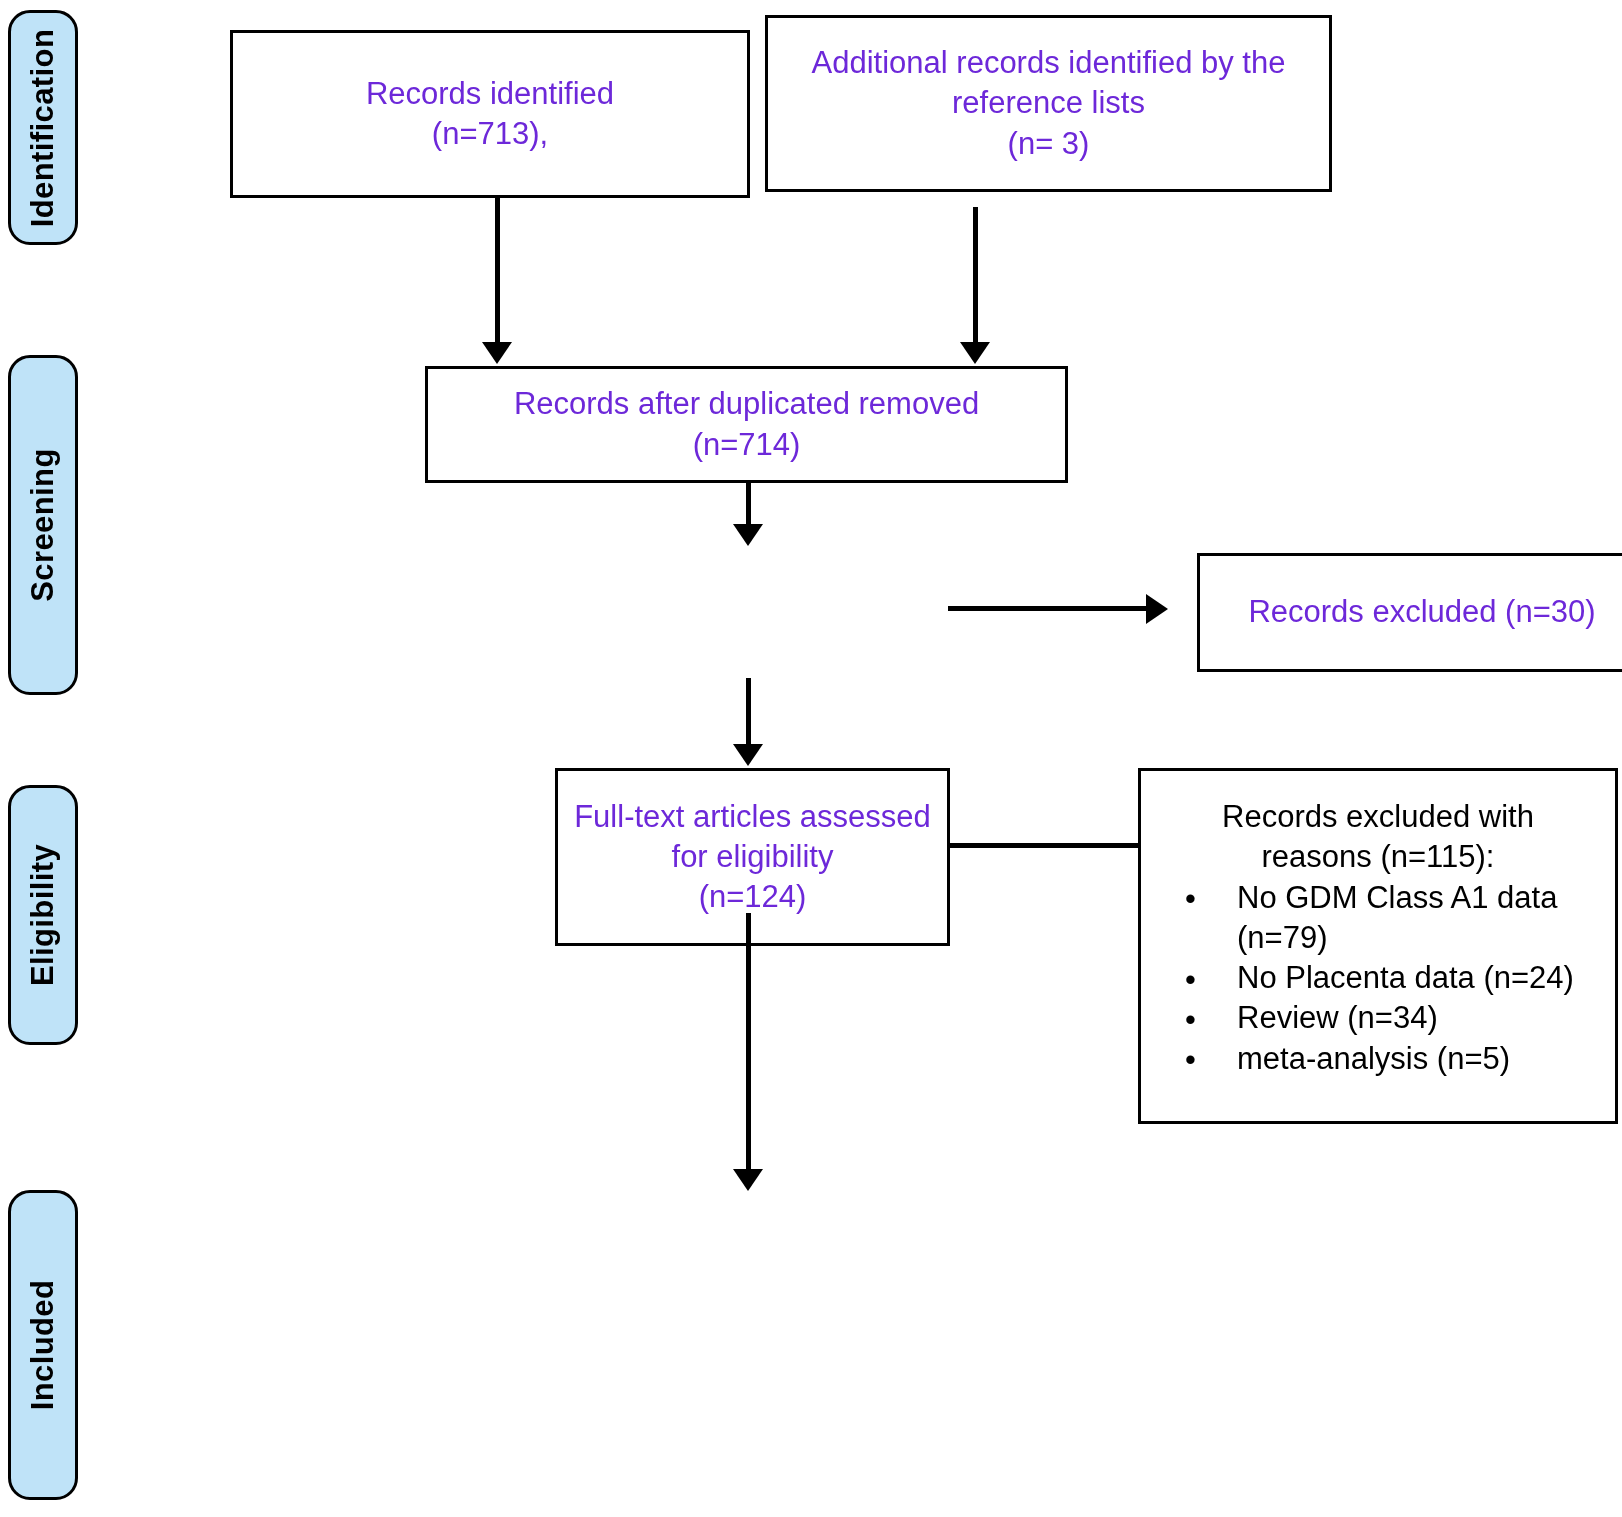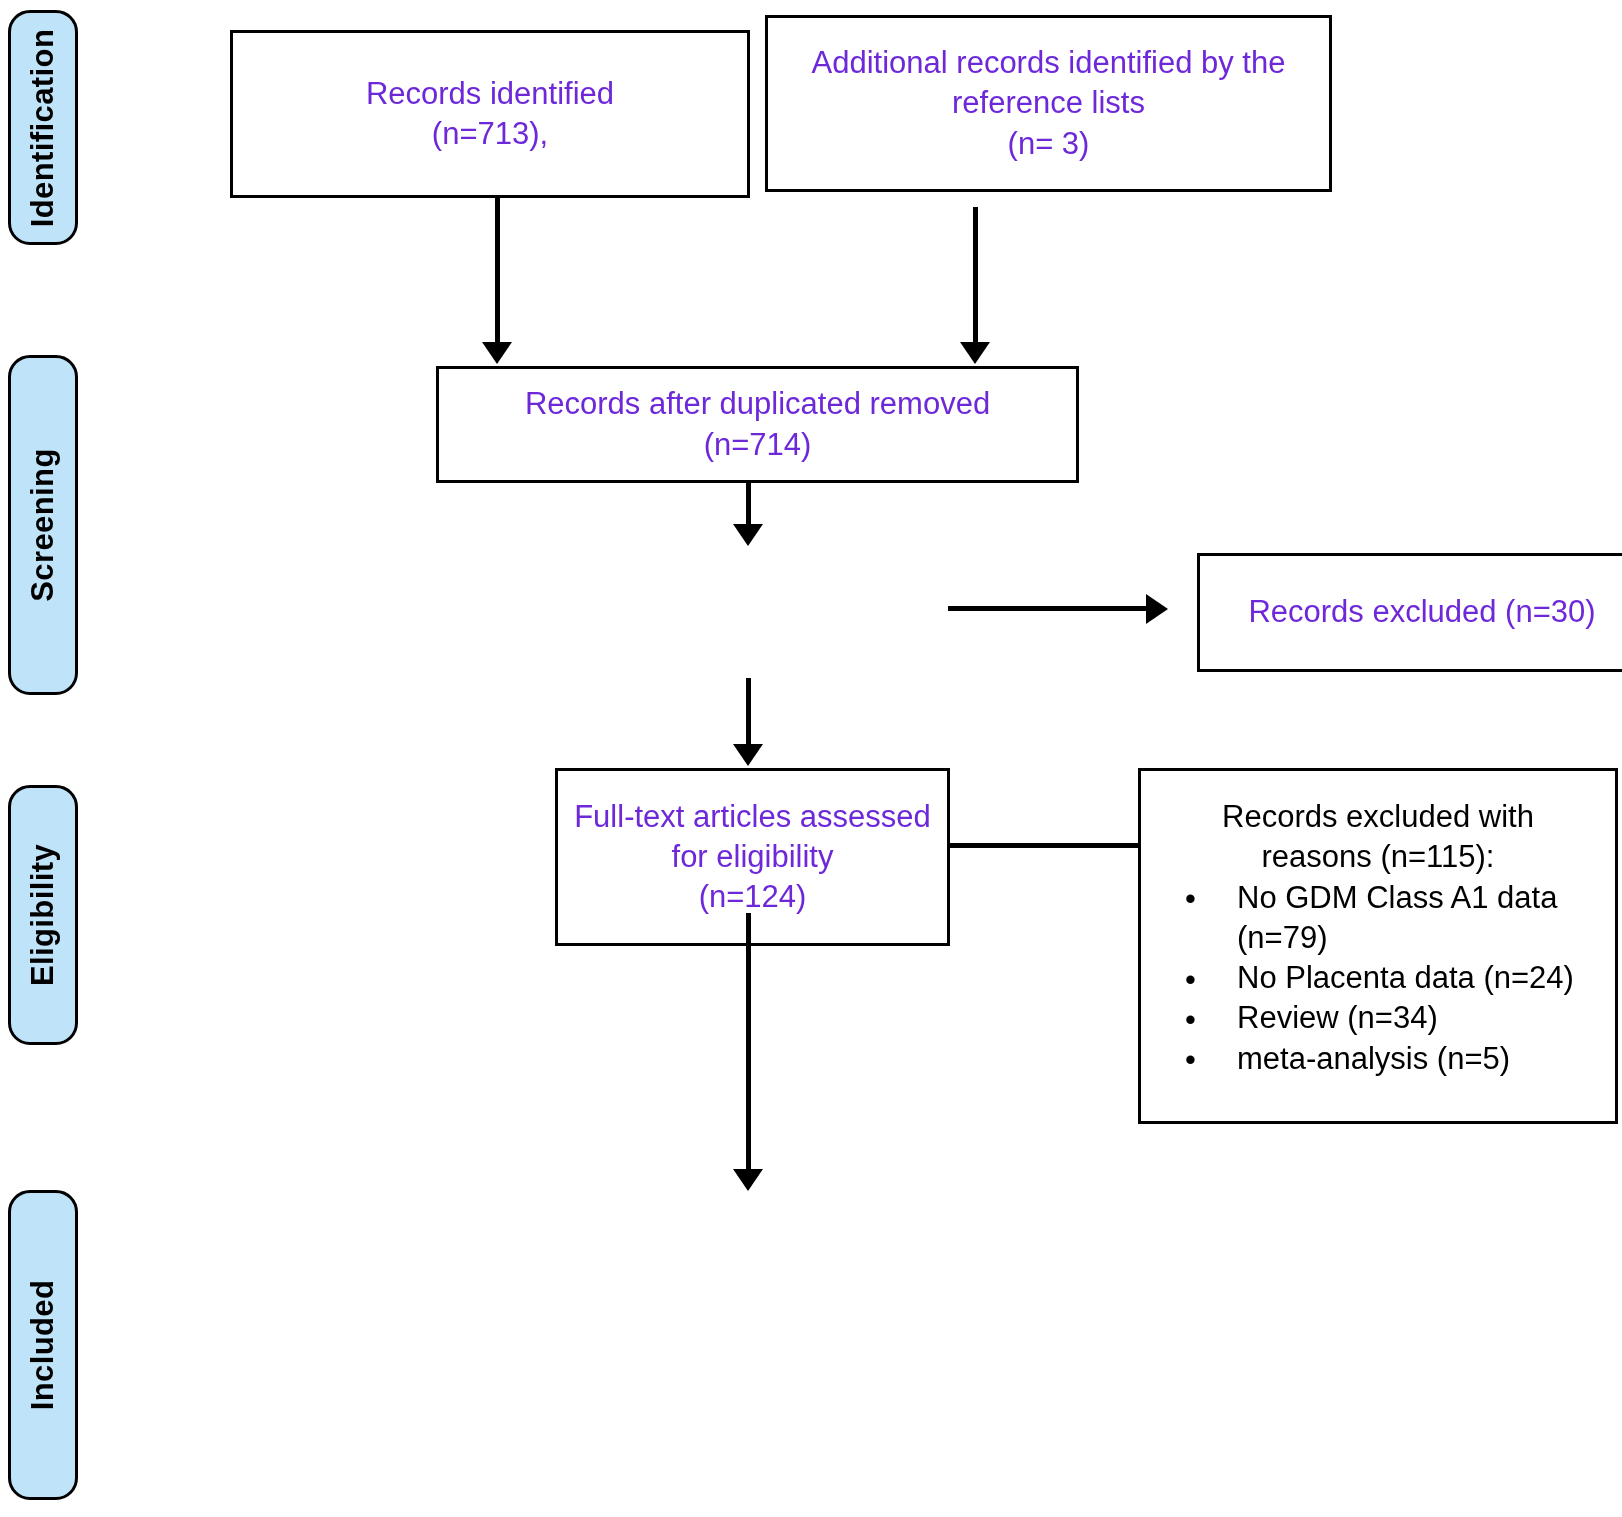--- a/index.html
+++ b/index.html
@@ -121,21 +121,21 @@
 reference lists
 (n= 3)</span>
   </div>
 
   <div class="v-line" style="left:495px;top:198px;width:5px;height:146px;"></div>
   <div class="arrow-down" style="left:482px;top:342px;"></div>
 
   <div class="v-line" style="left:973px;top:207px;width:5px;height:137px;"></div>
   <div class="arrow-down" style="left:960px;top:342px;"></div>
 
-  <div class="flow-box" style="left:425px;top:366px;width:643px;height:117px;margin-left:11px;">
+  <div class="flow-box" style="left:425px;top:366px;width:643px;height:117px;">
     <span class="btext">Records after duplicated removed
 (n=714)</span>
   </div>
 
   <div class="v-line" style="left:746px;top:483px;width:5px;height:43px;"></div>
   <div class="arrow-down" style="left:733px;top:524px;"></div>
 
 
   <div class="h-line" style="left:948px;top:606px;width:200px;height:5px;"></div>
   <div class="arrow-right" style="left:1146px;top:594px;"></div>

